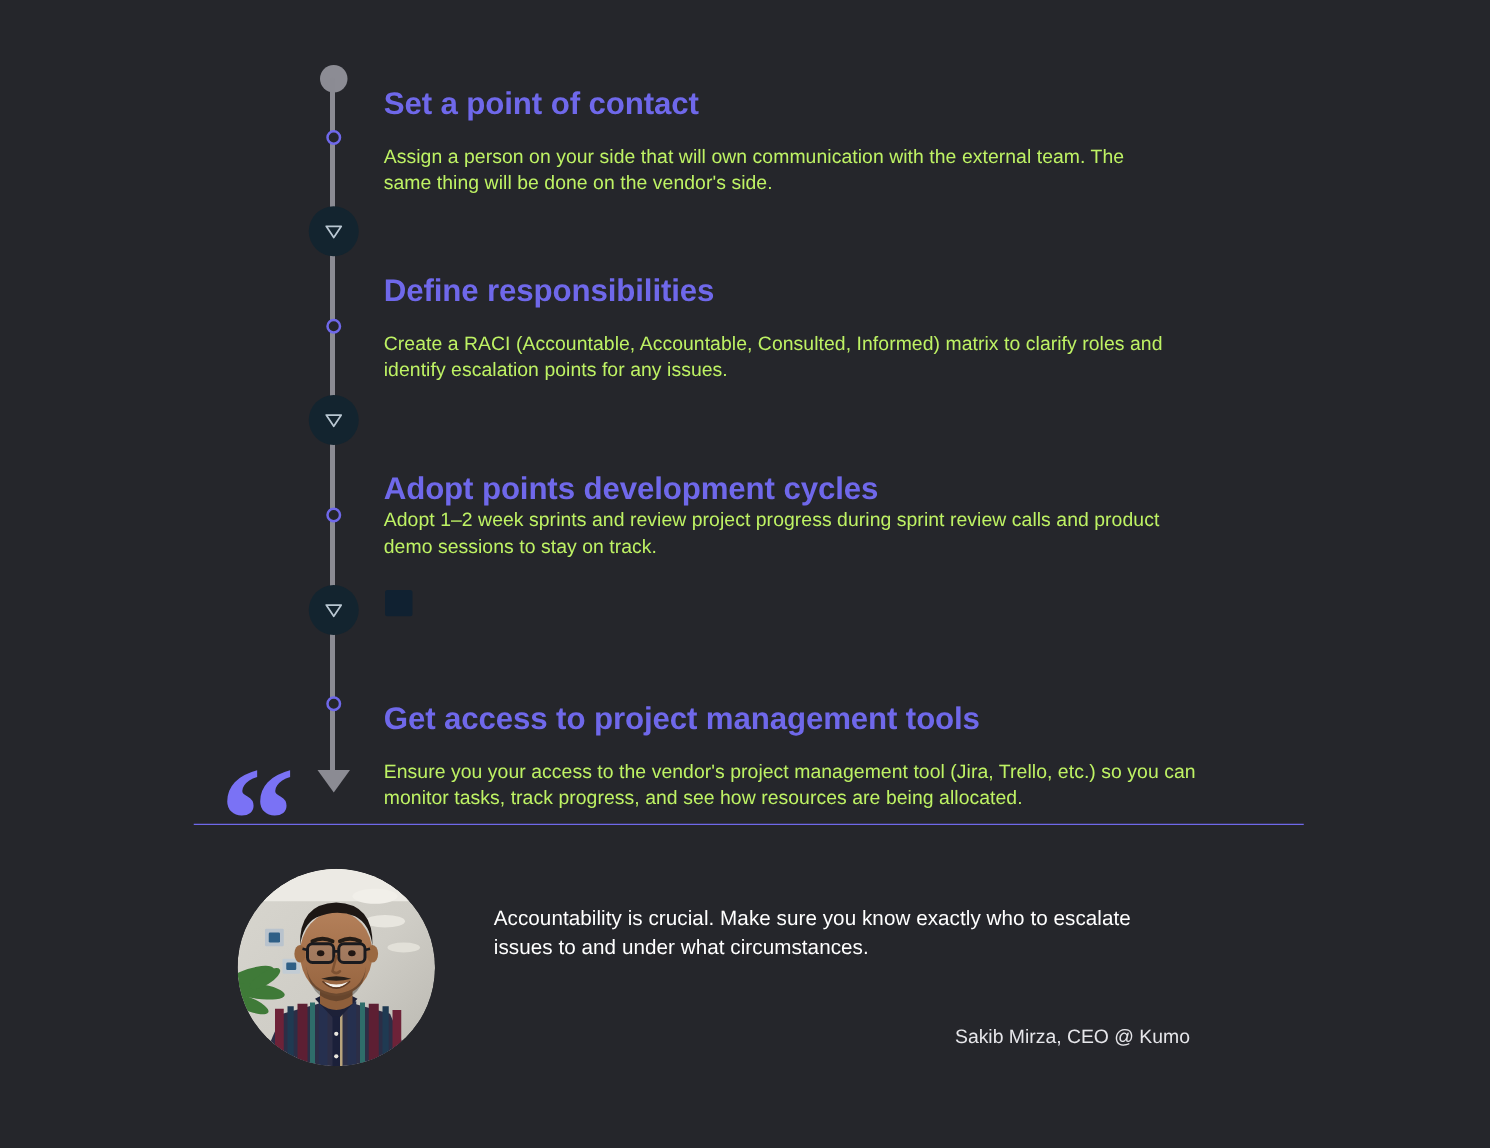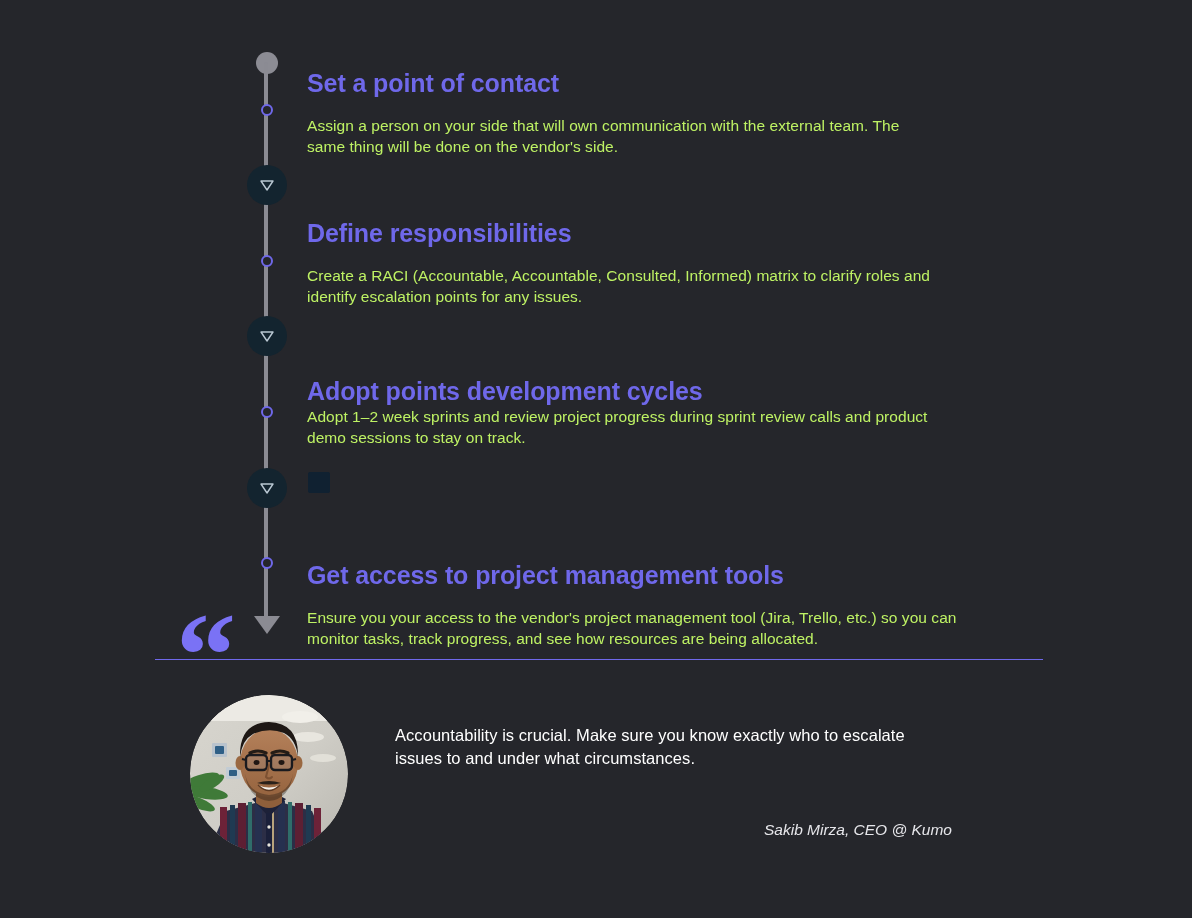--- a/index.html
+++ b/index.html
@@ -153,21 +153,20 @@
     letter-spacing: 0.05px;
   }
   .quote-attrib {
     position: absolute;
     left: 391px;
     top: 821px;
     width: 561px;
     margin: 0;
     text-align: right;
     font-size: 15.5px;
-    font-style: italic;
     color: #e6e6ea;
   }
 </style>
 </head>
 <body>
 
 <div class="page">
 
   <div class="rail-cap"></div>
   <div class="timeline-rail"></div>

